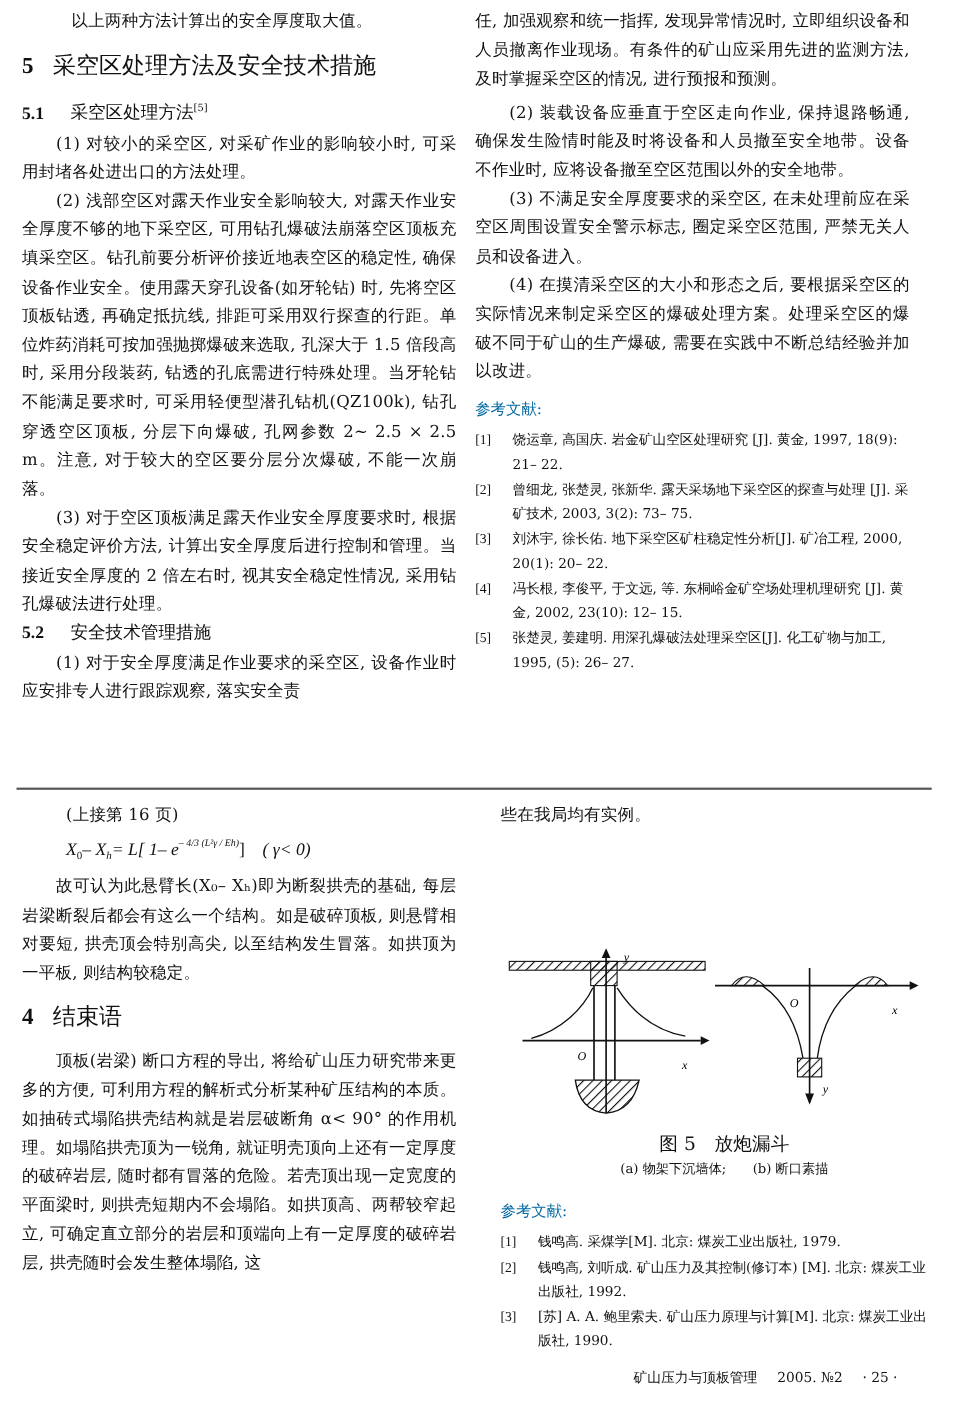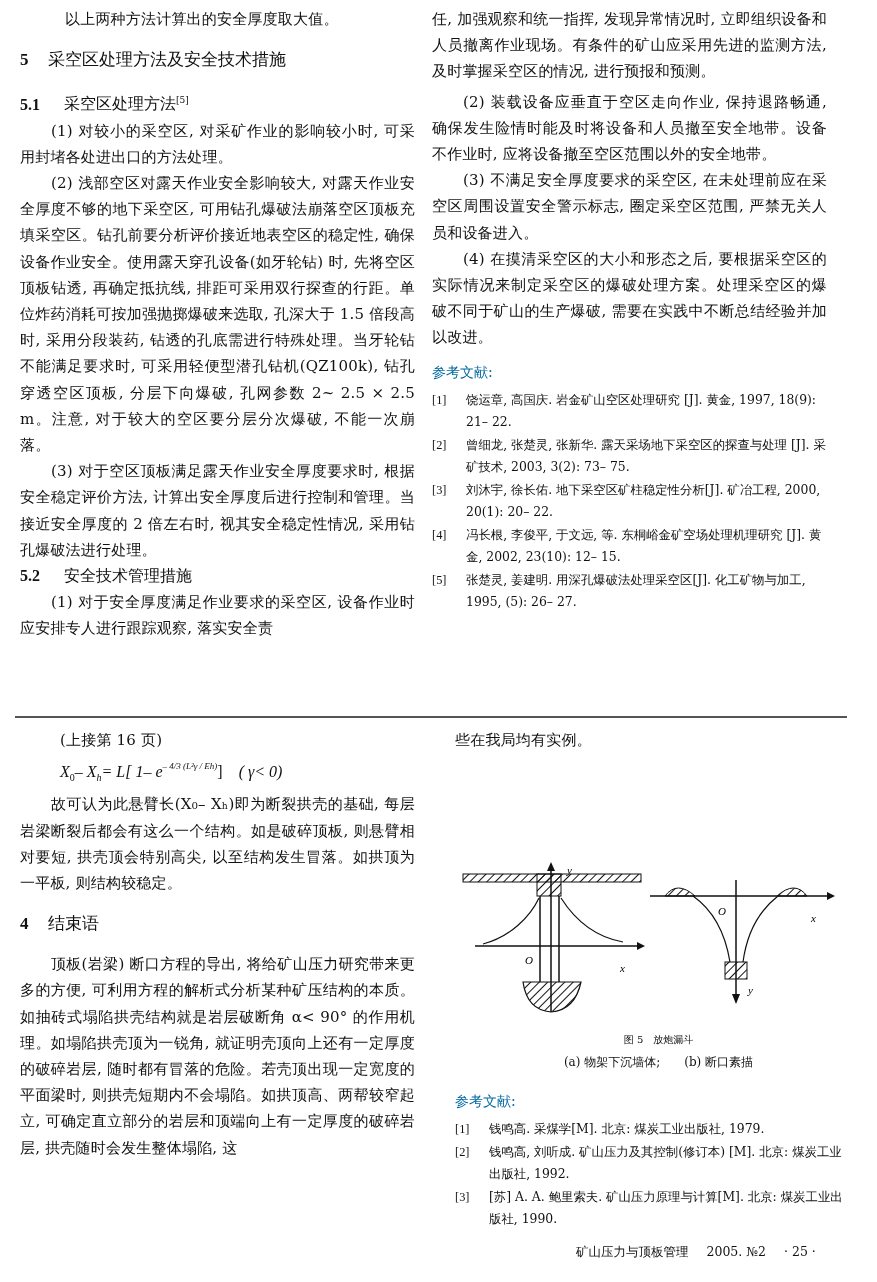--- a/index.html
+++ b/index.html
@@ -1,37 +1,37 @@
 <!DOCTYPE html>
 <html><head>
 <meta charset="utf-8">
 <style>
   html, body { margin: 0; padding: 0; background: #ffffff; }
   body { width: 877px; height: 1282px; position: relative; overflow: hidden;
          font-family: "DejaVu Serif", "Liberation Serif", serif; color: #111; }
   .col { position: absolute; width: 395px; }
   .p { font-size: 15px; line-height: 26.2px; margin: 0; text-align: justify; text-justify: inter-character; letter-spacing: 0.2px; }
   .ind { text-indent: 31px; }
-  .h1 { font-size: 17px; line-height: 26px; margin: 0; }
+  .h1 { font-size: 21px; line-height: 26px; margin: 0; }
   .h1 .num { font-weight: bold; font-family: "Liberation Serif", serif; display: inline-block; width: 28px; }
   .h2 { font-size: 16px; line-height: 26px; margin: 0; }
   .h2 .num { font-weight: bold; font-family: "Liberation Serif", serif; display: inline-block; width: 44px; }
   .h2 sup { font-size: 9px; }
   .refs-title { font-size: 14px; line-height: 22px; margin: 0; color: #0369a1; }
   .ref { display: flex; font-size: 12.4px; line-height: 22.5px; margin: 0; }
   .ref .rn { width: 34px; flex: none; font-family: "Liberation Serif", serif; }
   .ref .rt { flex: 1; }
   .rule { position: absolute; left: 15px; top: 716px; width: 832px; height: 2px; background: #555; }
   .formula { font-family: "Liberation Serif", serif; font-style: italic; font-size: 16px; line-height: 26px; margin: 0; padding-left: 30px; white-space: nowrap; }
   .formula .up { font-style: normal; }
   .formula sub { font-size: 10px; }
   .formula .exp { font-size: 9px; vertical-align: 8px; }
   .figure { position: absolute; left: 455px; top: 862px; width: 400px; height: 160px; }
   .fig-caption { position: absolute; left: 440px; width: 437px; text-align: center; margin: 0; }
-  .fig-caption.title { top: 1030px; font-size: 10px; line-height: 20px; }
+  .fig-caption.title { top: 1030px; font-size: 17px; line-height: 20px; }
   .fig-caption.sub { top: 1053px; font-size: 12px; line-height: 18px; }
   .footer { position: absolute; top: 1243px; left: 576px; font-size: 12.5px; line-height: 18px; white-space: nowrap; }
   .footer span { margin-right: 18px; }
   .sp-top { margin-top: 10px; }
   .sp-top2 { margin-top: 14px; }
 </style>
 </head>
 <body>
 
 <div class="col" style="left:20px; top:6px;">

